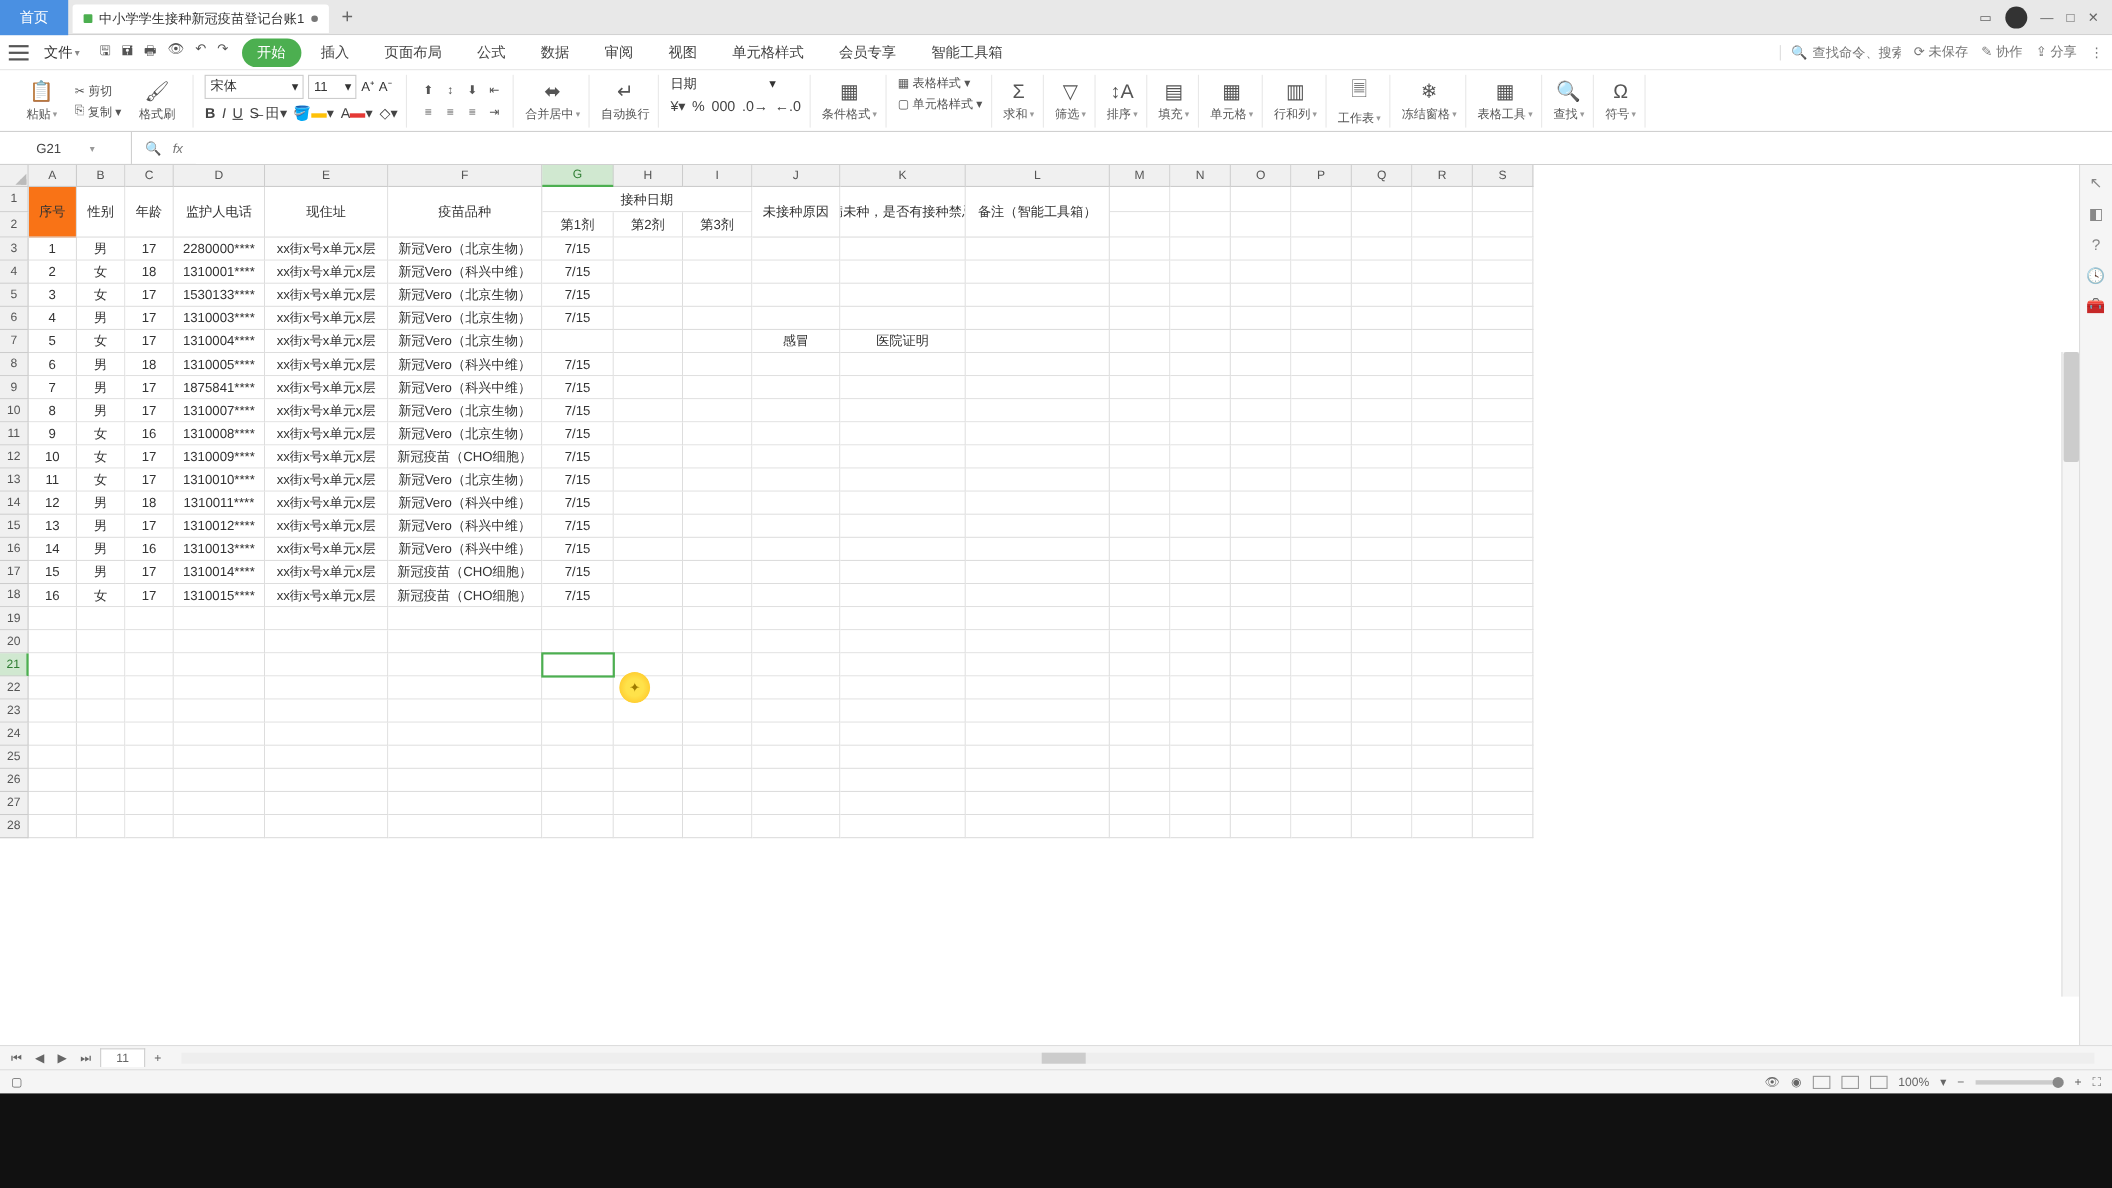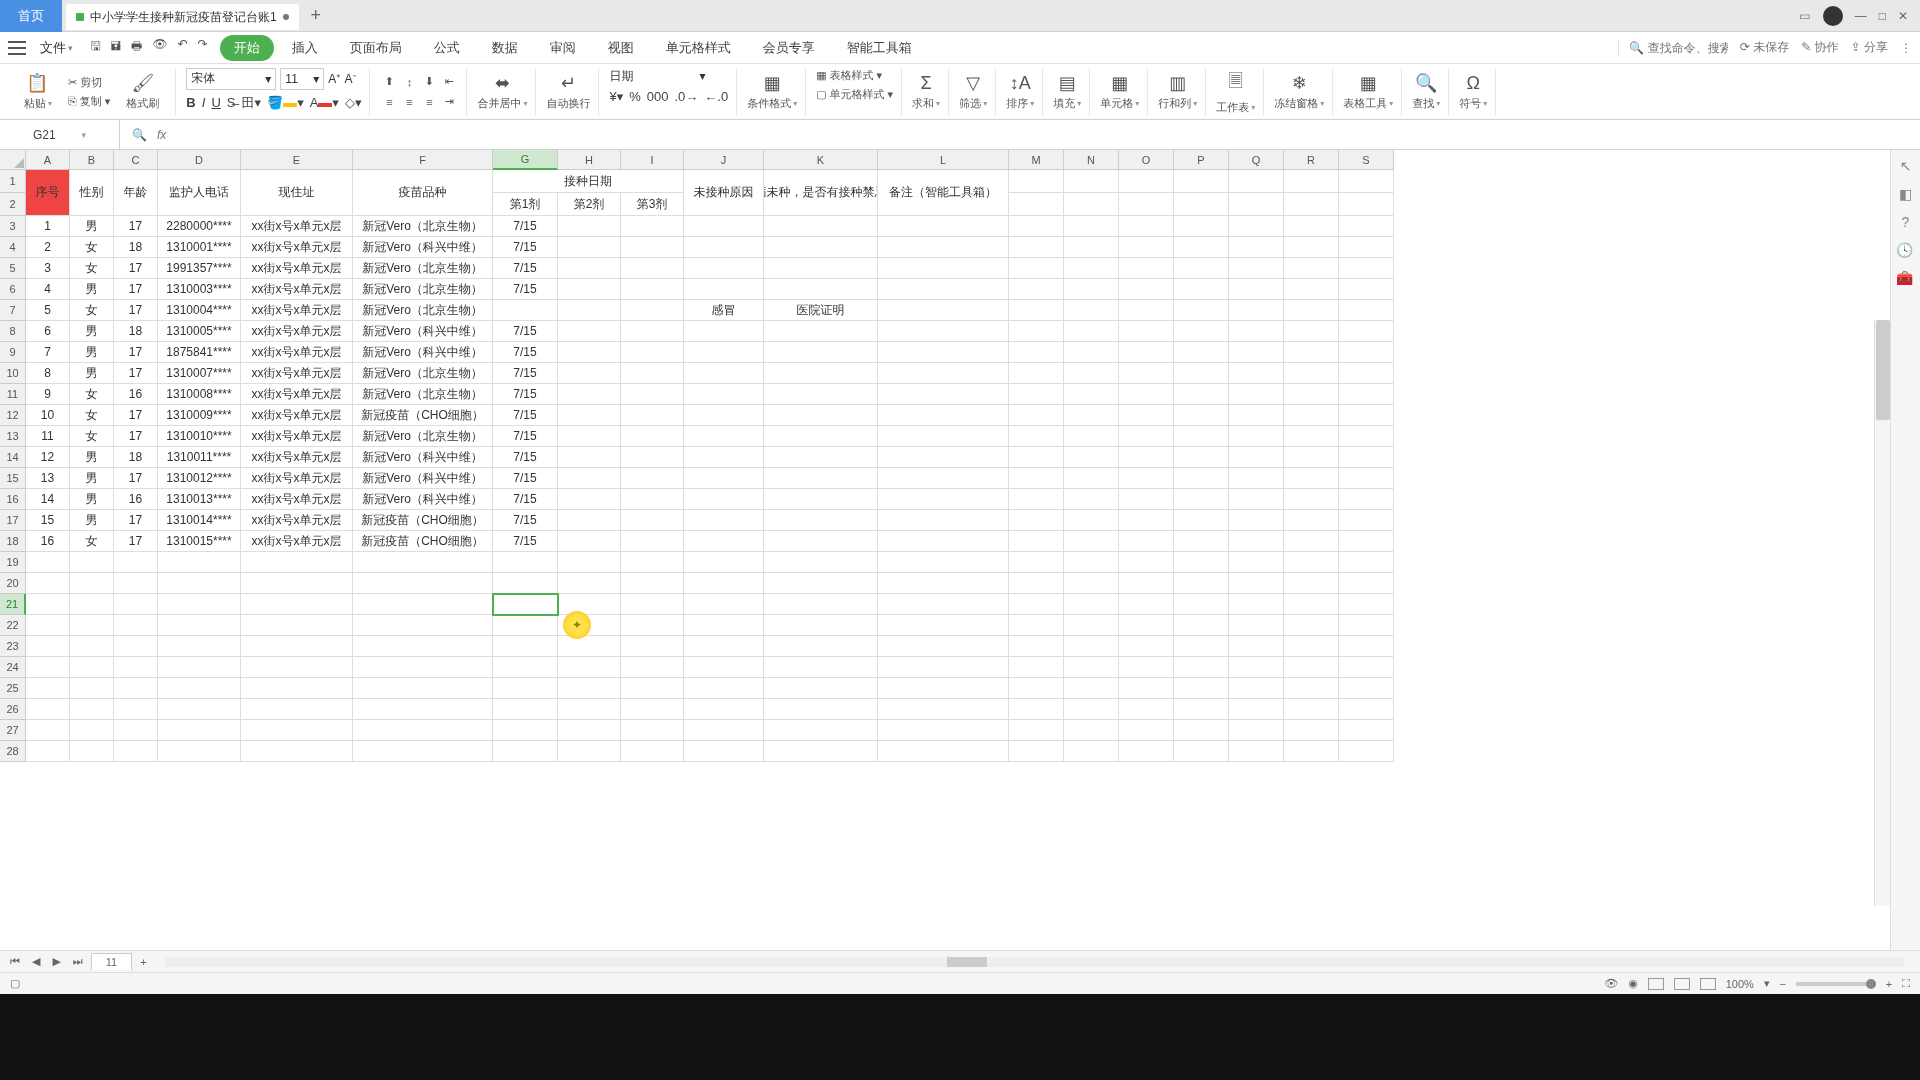--- a/index.html
+++ b/index.html
@@ -387,21 +387,21 @@
         <div class="row-h">22</div>
         <div class="row-h">23</div>
         <div class="row-h">24</div>
         <div class="row-h">25</div>
         <div class="row-h">26</div>
         <div class="row-h">27</div>
         <div class="row-h">28</div>
       </div>
     <div class="grid" id="grid">
         <div class="row tall">
-          <div class="cell hdr" style="width:44px;height:46px;position:relative;margin-bottom:-23px;z-index:1;background:#ef4444">序号</div>
+          <div class="cell hdr" style="width:44px;height:46px;position:relative;margin-bottom:-23px;z-index:1;background:#f97316">序号</div>
           <div class="cell hdr" style="width:44px;height:46px;position:relative;margin-bottom:-23px;z-index:1;background:#fff">性别</div>
           <div class="cell hdr" style="width:44px;height:46px;position:relative;margin-bottom:-23px;z-index:1;background:#fff">年龄</div>
           <div class="cell hdr" style="width:83px;height:46px;position:relative;margin-bottom:-23px;z-index:1;background:#fff">监护人电话</div>
           <div class="cell hdr" style="width:112px;height:46px;position:relative;margin-bottom:-23px;z-index:1;background:#fff">现住址</div>
           <div class="cell hdr" style="width:140px;height:46px;position:relative;margin-bottom:-23px;z-index:1;background:#fff">疫苗品种</div>
           <div class="cell hdr" style="width:191px">接种日期</div>
           <div class="cell hdr" style="width:80px;height:46px;position:relative;margin-bottom:-23px;z-index:1;background:#fff">未接种原因</div>
           <div class="cell hdr" style="width:114px;height:46px;position:relative;margin-bottom:-23px;z-index:1;background:#fff">若因病未种，是否有接种禁忌证明</div>
           <div class="cell hdr" style="width:131px;height:46px;position:relative;margin-bottom:-23px;z-index:1;background:#fff">备注（智能工具箱）</div>
           <div class="cell" style="width:55px"></div>
@@ -472,21 +472,21 @@
           <div class="cell" style="width:55px"></div>
           <div class="cell" style="width:55px"></div>
           <div class="cell" style="width:55px"></div>
           <div class="cell" style="width:55px"></div>
           <div class="cell" style="width:55px"></div>
         </div>
         <div class="row">
           <div class="cell " style="width:44px">3</div>
           <div class="cell " style="width:44px">女</div>
           <div class="cell " style="width:44px">17</div>
-          <div class="cell " style="width:83px">1991357****</div>
+          <div class="cell " style="width:83px">1530133****</div>
           <div class="cell " style="width:112px">xx街x号x单元x层</div>
           <div class="cell " style="width:140px">新冠Vero（北京生物）</div>
           <div class="cell " style="width:65px">7/15</div>
           <div class="cell " style="width:63px"></div>
           <div class="cell " style="width:63px"></div>
           <div class="cell " style="width:80px"></div>
           <div class="cell " style="width:114px"></div>
           <div class="cell " style="width:131px"></div>
           <div class="cell" style="width:55px"></div>
           <div class="cell" style="width:55px"></div>

